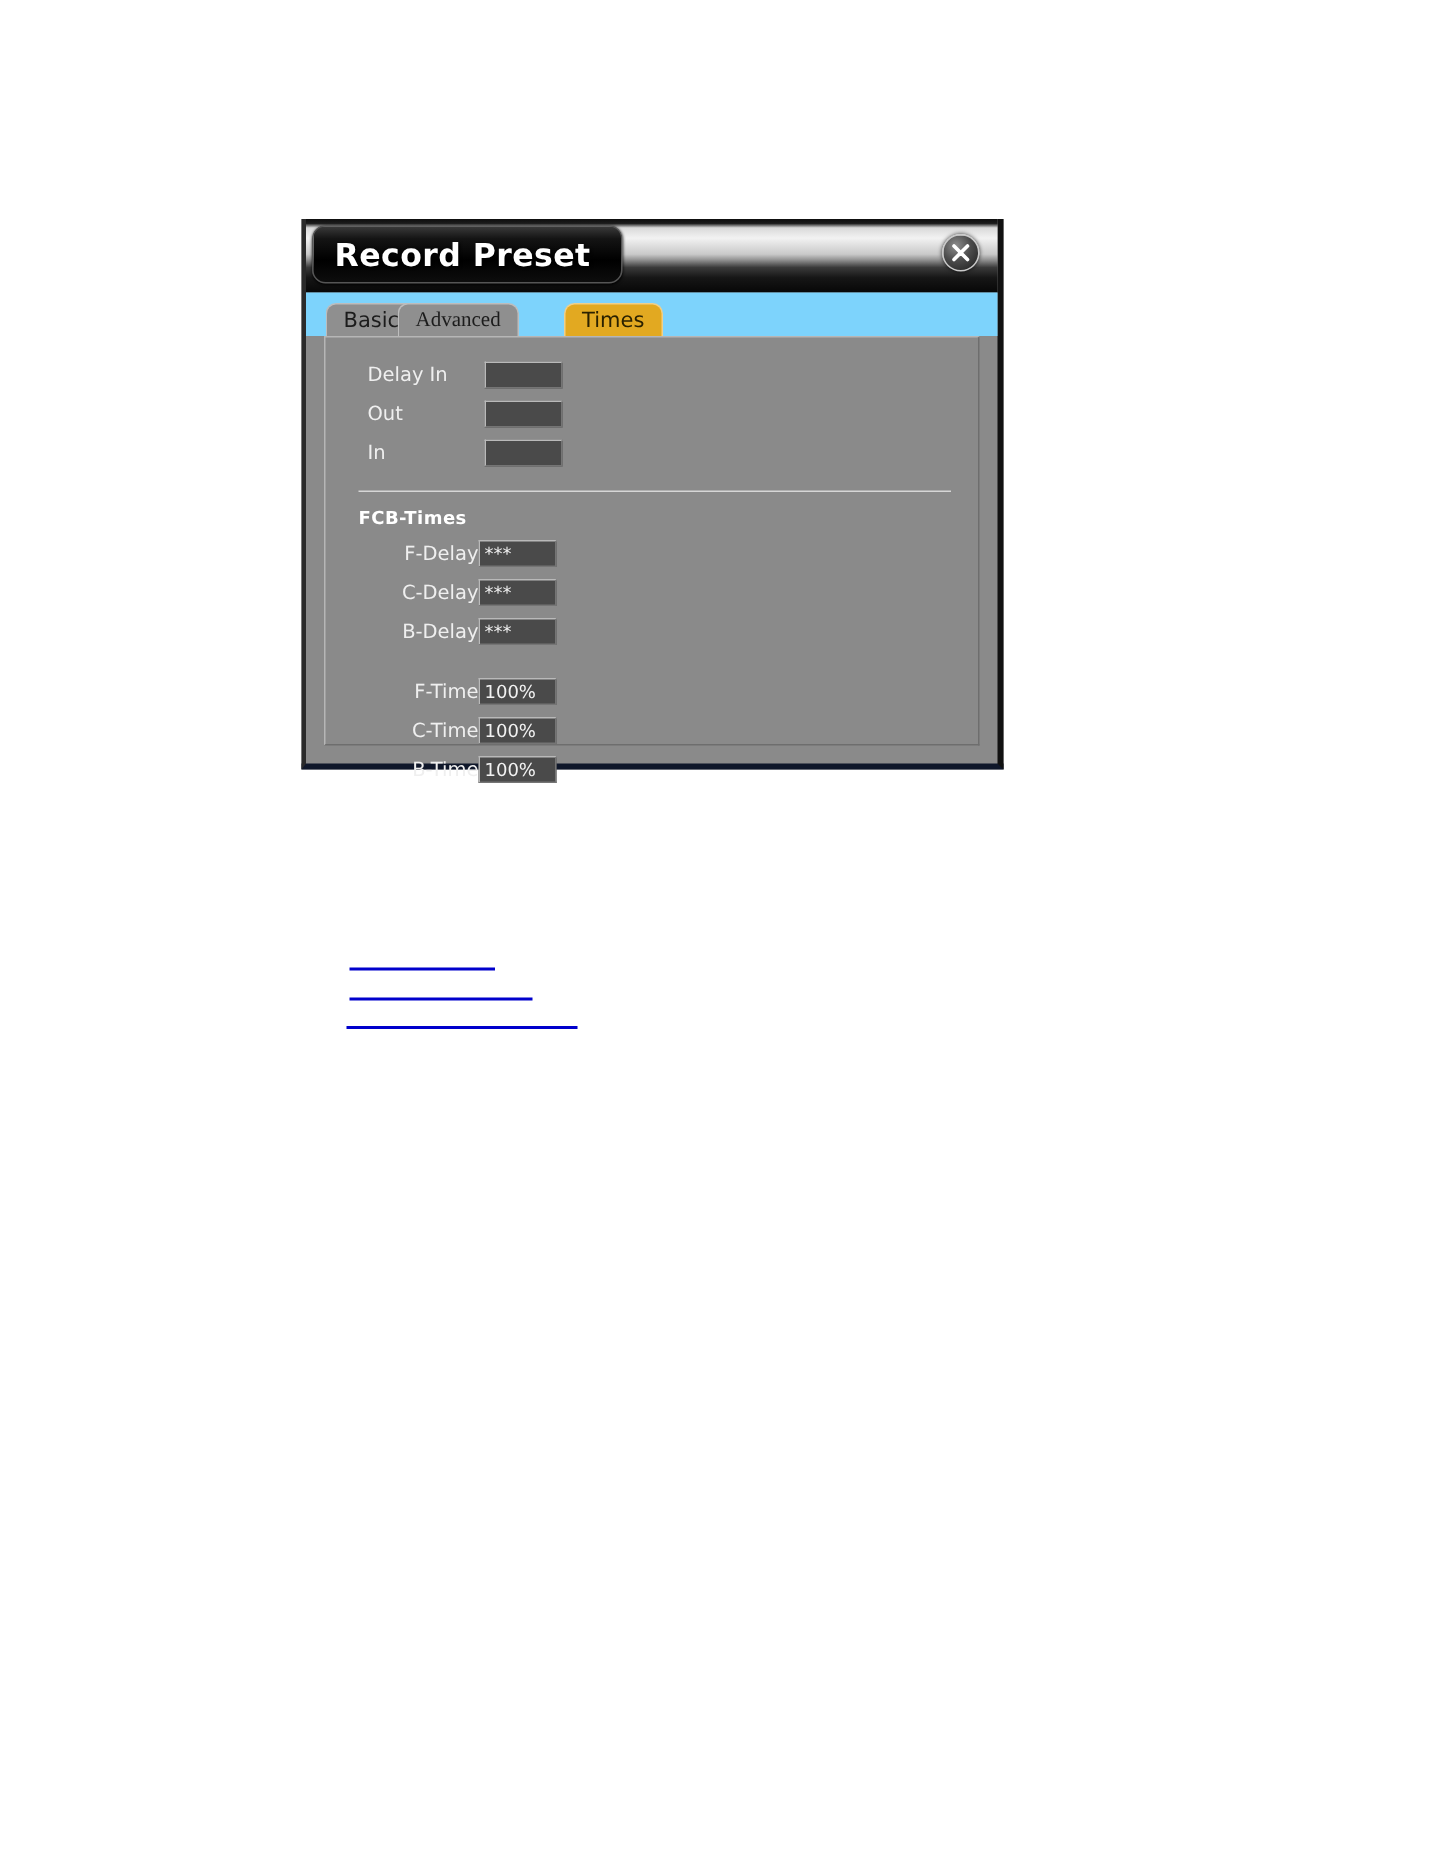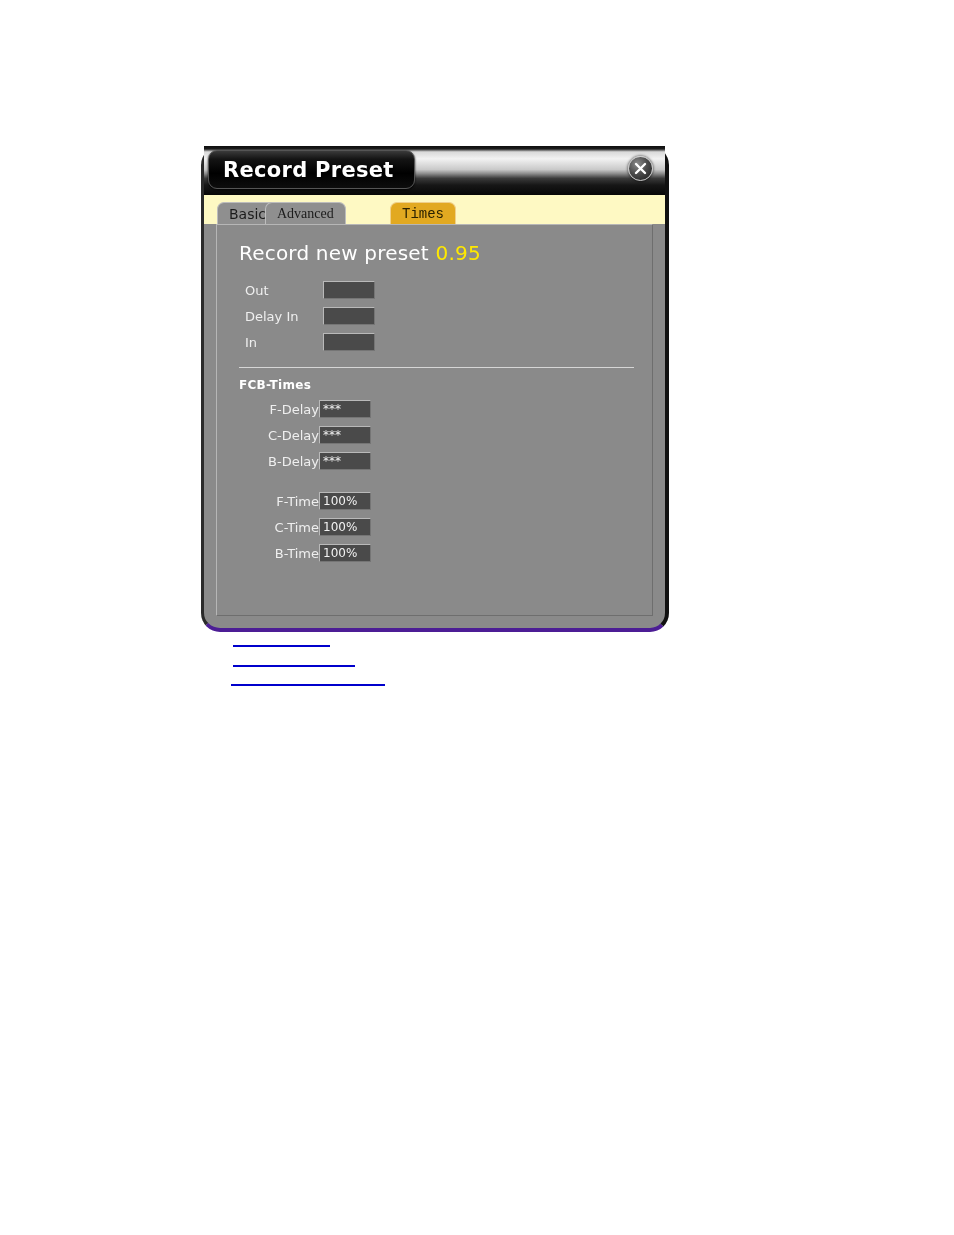--- a/index.html
+++ b/index.html
@@ -14,27 +14,26 @@
     font-family: "DejaVu Sans", sans-serif;
     overflow: hidden;
   }
 
   
   #dialog {
     position: absolute;
     left: 201px;
     top: 146px;
     width: 468px;
-    height: 486px;
+    height: 367px;
     background: #8a8a8a;
     box-sizing: border-box;
     border-left: 3px solid #2a2a2a;
     border-right: 4px solid #111111;
-    border-bottom: 4px solid #4c1d95;
-    border-radius: 19px;
+    border-bottom: 4px solid #0f172a;
   }
 
   
   #titlebar {
     position: relative;
     height: 49px;
     background: linear-gradient(to bottom,
        #0e0e0e 0%, #1b1b1b 6%, #d9d9d9 12%, #f2f2f2 26%,
        #c9c9c9 48%, #8f8f8f 56%, #3a3a3a 66%,
        #161616 80%, #070707 100%);
@@ -72,21 +71,21 @@
     border: 1px solid #c9c9c9;
     box-shadow: 0 0 3px rgba(0,0,0,.8);
     cursor: pointer;
   }
   #close-btn svg { display:block; position:absolute; left:4px; top:4px; }
 
   
   #tabstrip {
     position: relative;
     height: 29px;
-    background: #fef9c3;
+    background: #7dd3fc;
     padding-left: 5px;
     box-sizing: border-box;
   }
   .tab {
     position: absolute;
     top: 7px;
     height: 22px;
     display: flex;
     align-items: center;
     justify-content: center;
@@ -216,41 +215,37 @@
     </div>
   </div>
 
   <div id="tabstrip">
     <div class="tab inactive" style="left:13px;">
       <span>Basic</span>
     </div>
     <div class="tab inactive" style="left:61px;font-family:Liberation Serif, serif;">
       <span>Advanced</span>
     </div>
-    <div class="tab active" style="left:186px;font-family:Liberation Mono, monospace;">
+    <div class="tab active" style="left:172px;">
       <span>Times</span>
     </div>
   </div>
 
   <div id="panel">
 
-    <div id="heading">
-      <span>Record new preset</span>
-      <span class="ver">0.95</span>
-    </div>
-
+
+    <div class="row">
+      <span class="lbl">Delay In</span>
+      <span class="field"></span>
+    </div>
     <div class="row">
       <span class="lbl">Out</span>
       <span class="field"></span>
     </div>
     <div class="row">
-      <span class="lbl">Delay In</span>
-      <span class="field"></span>
-    </div>
-    <div class="row">
       <span class="lbl">In</span>
       <span class="field"></span>
     </div>
 
     <div id="separator"></div>
 
     <div id="fcb-title">FCB-Times</div>
 
     <div class="row fcb">
       <span class="lbl">F-Delay</span>

